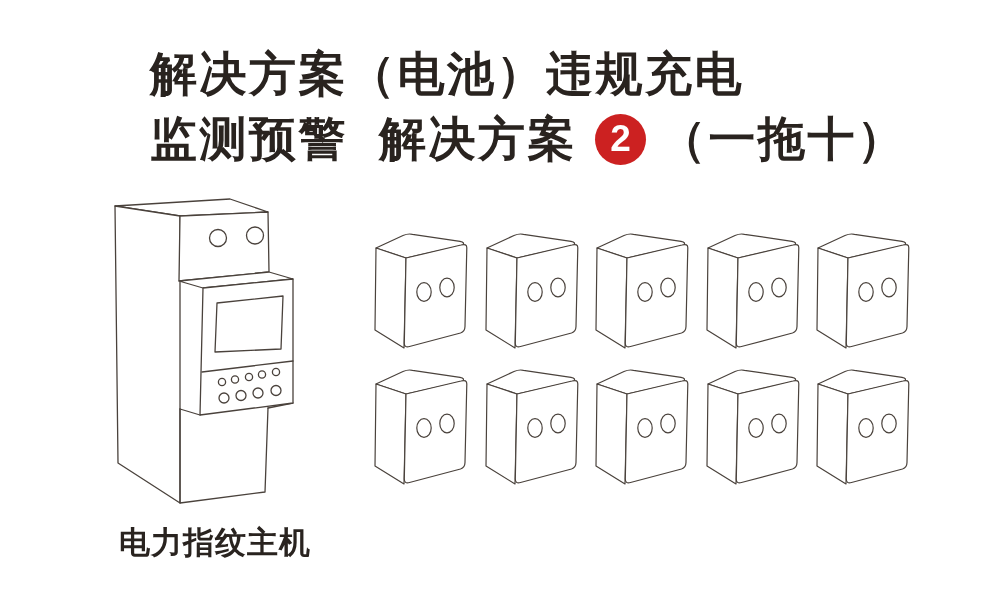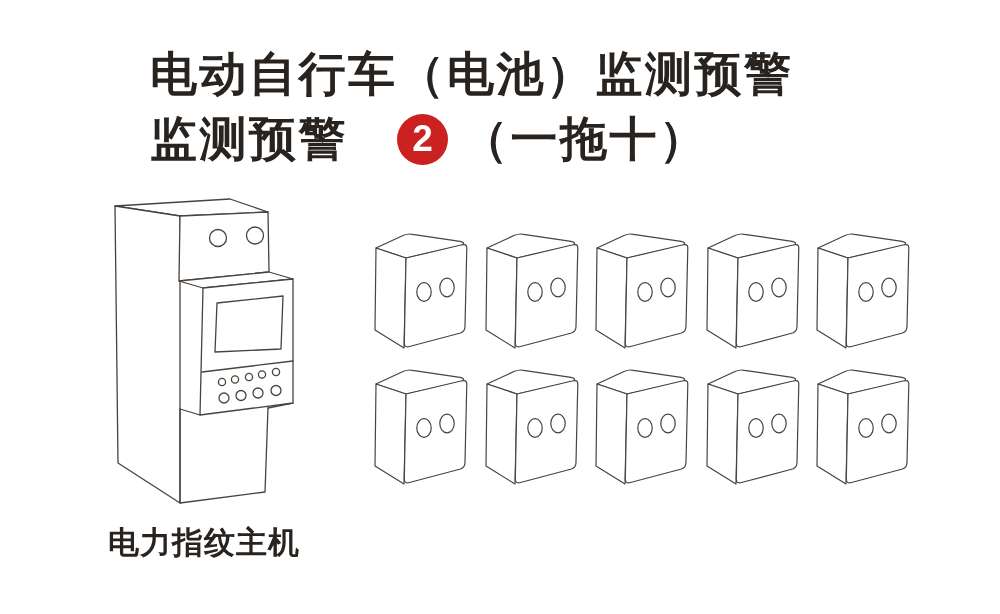--- a/index.html
+++ b/index.html
@@ -25,21 +25,21 @@
     flex:0 0 auto; width:51px; height:51px; border-radius:50%;
     display:inline-flex; align-items:center; justify-content:center;
     color:#ffffff; font-size:37px; font-weight:bold; letter-spacing:0;
     margin:0 13px 0 18px;
   }
   .host-illustration { position:absolute; left:105px; top:195px; width:205px; height:320px; }
   .ext-grid { position:absolute; left:350px; top:220px; width:650px; height:290px; }
   .ext-box { position:absolute; width:94px; height:120px; }
   .device-label {
     position:absolute; top:522px; font-size:31px; font-weight:bold;
-    letter-spacing:1px; text-align:center; white-space:nowrap;
+    letter-spacing:1px; text-align:center; white-space:nowrap;margin-left:11px;
   }
   .host-label { left:104px; width:200px; }
   .ext-label  { left:540px; width:206px; }
   .defs-holder { position:absolute; width:0; height:0; overflow:hidden; }
 </style>
 </head>
 <body>
 
 <div class="page" style="color: rgb(41, 35, 31);">
 
@@ -52,23 +52,24 @@
         <path d="M 2,16 L 32,26 L 30,116 L 1,98 Z"></path>
 
         <path d="M 32,26 L 87,13 Q 93,11.3 92.8,16 L 91,94.5 Q 90.9,99.5 86.5,101 L 35.5,114.5 Q 30.2,116 30.3,111 Z"></path>
 
         <ellipse cx="50" cy="60" rx="7.2" ry="9.3"></ellipse>
         <ellipse cx="73" cy="55.5" rx="7.2" ry="9.3"></ellipse>
       </g>
     </symbol>
   </svg>
 
-  <div class="title-line1">电动自行车（电池）监测预警</div>
+  <div class="title-line1">解决方案（电池）违规充电</div>
   <div class="title-line2">
     <span class="t2-lead">监测预警</span>
+    <span class="t2-main">解决方案</span>
     <span class="badge" style="background: rgb(204, 33, 33);">2</span>
     <span class="t2-suffix">（一拖十）</span>
   </div>
 
   <div class="host-illustration">
     <svg viewBox="0 0 205 320" width="205" height="320">
       <g stroke="#4a423c" stroke-width="1.3" fill="#ffffff" stroke-linejoin="round" stroke-linecap="round">
 
         <path d="M 10,11 L 125,4 L 163,17 L 75,21 Z"></path>
 

